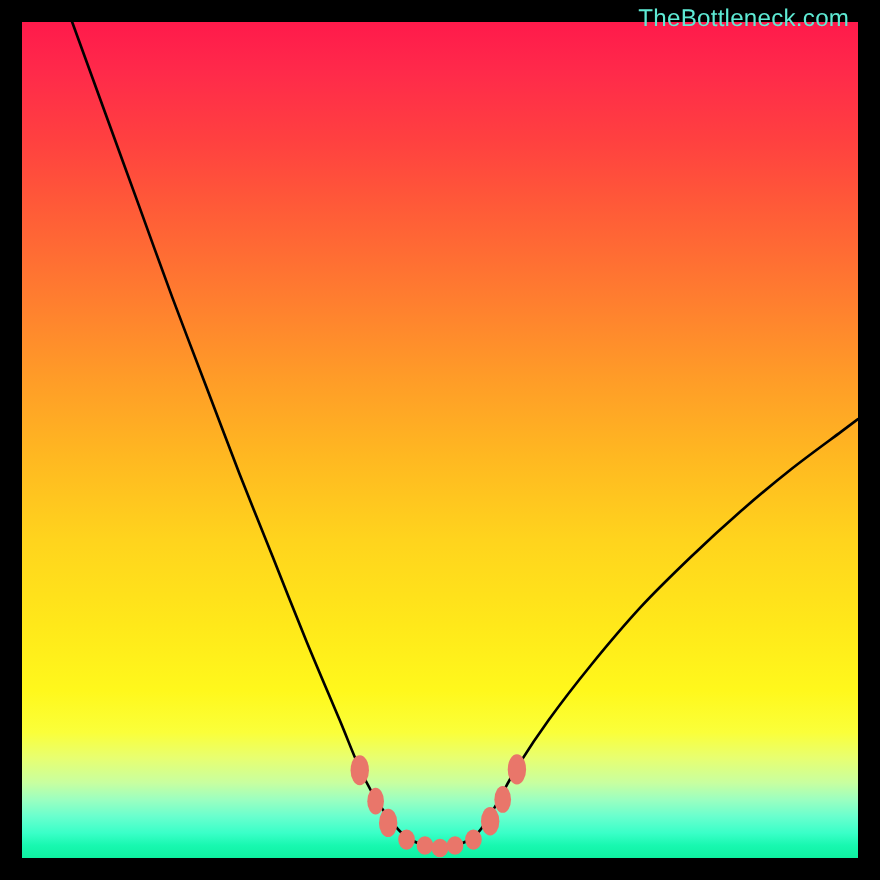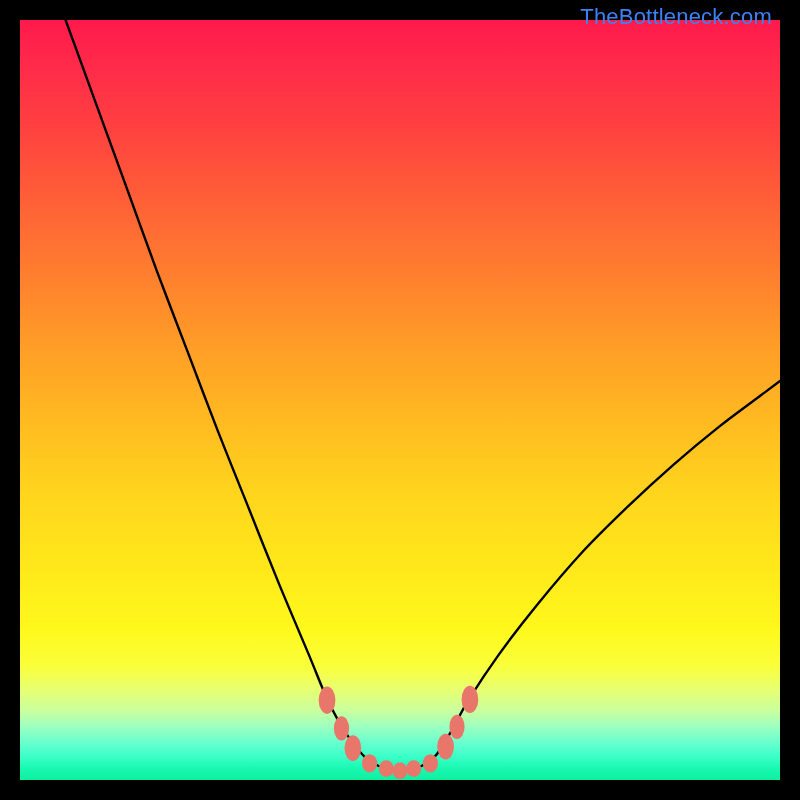--- a/index.html
+++ b/index.html
@@ -47,21 +47,21 @@
   svg.curve {
     position: absolute;
     inset: 0;
     width: 760px;
     height: 760px;
   }
   .credit {
     position: absolute;
     top: 4px;
     right: 28px;
-    color: #3b82f6;
+    color: #5eead4;
     font-size: 22px;
     letter-spacing: 0.2px;
     user-select: none;
   }
 </style>
 </head>
 <body>
 
 <div class="frame">
   <div class="gradient"></div>

